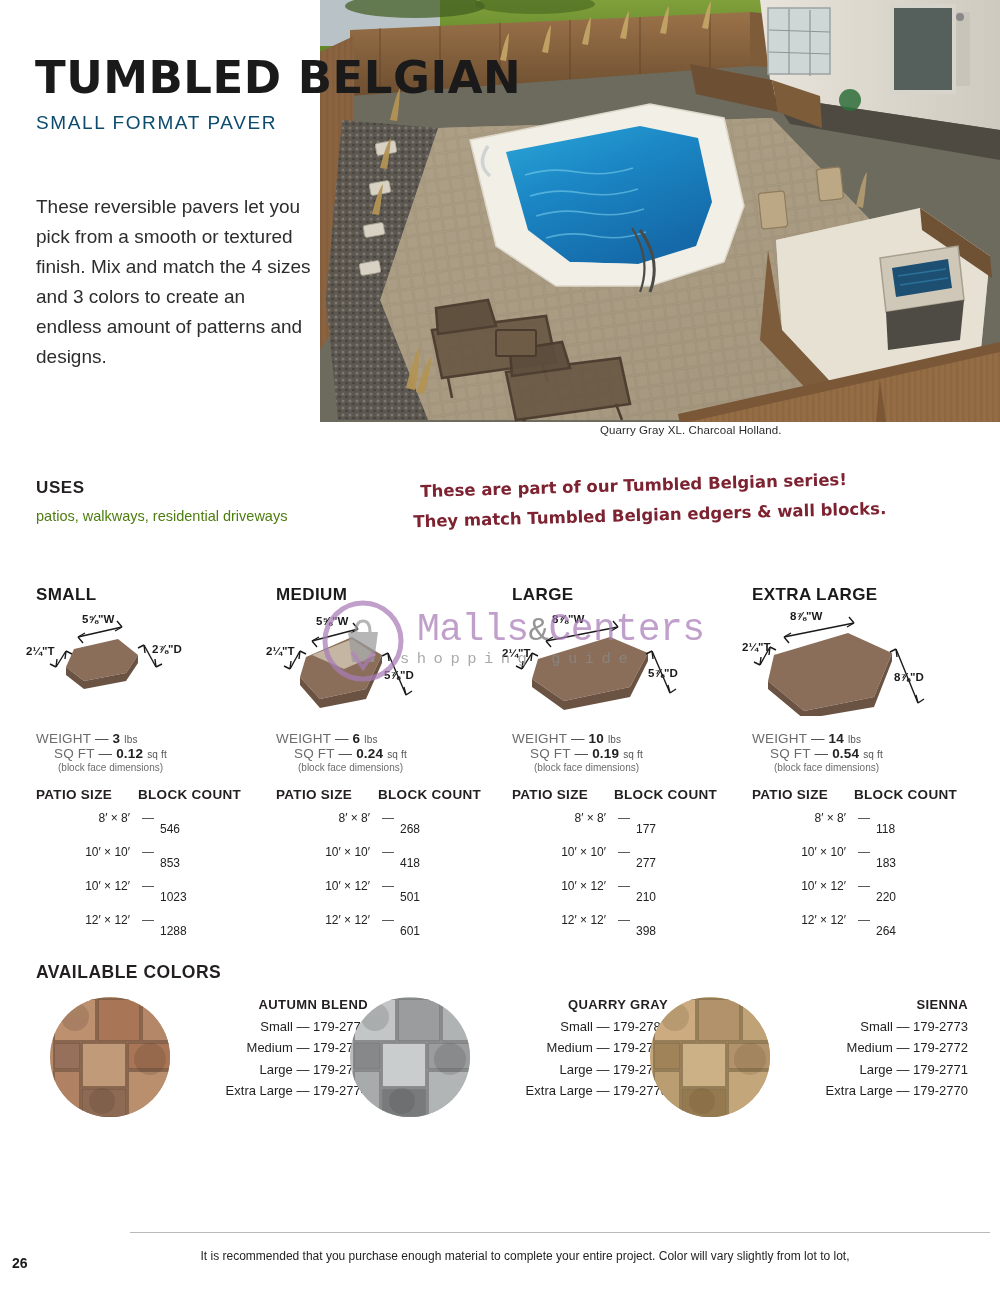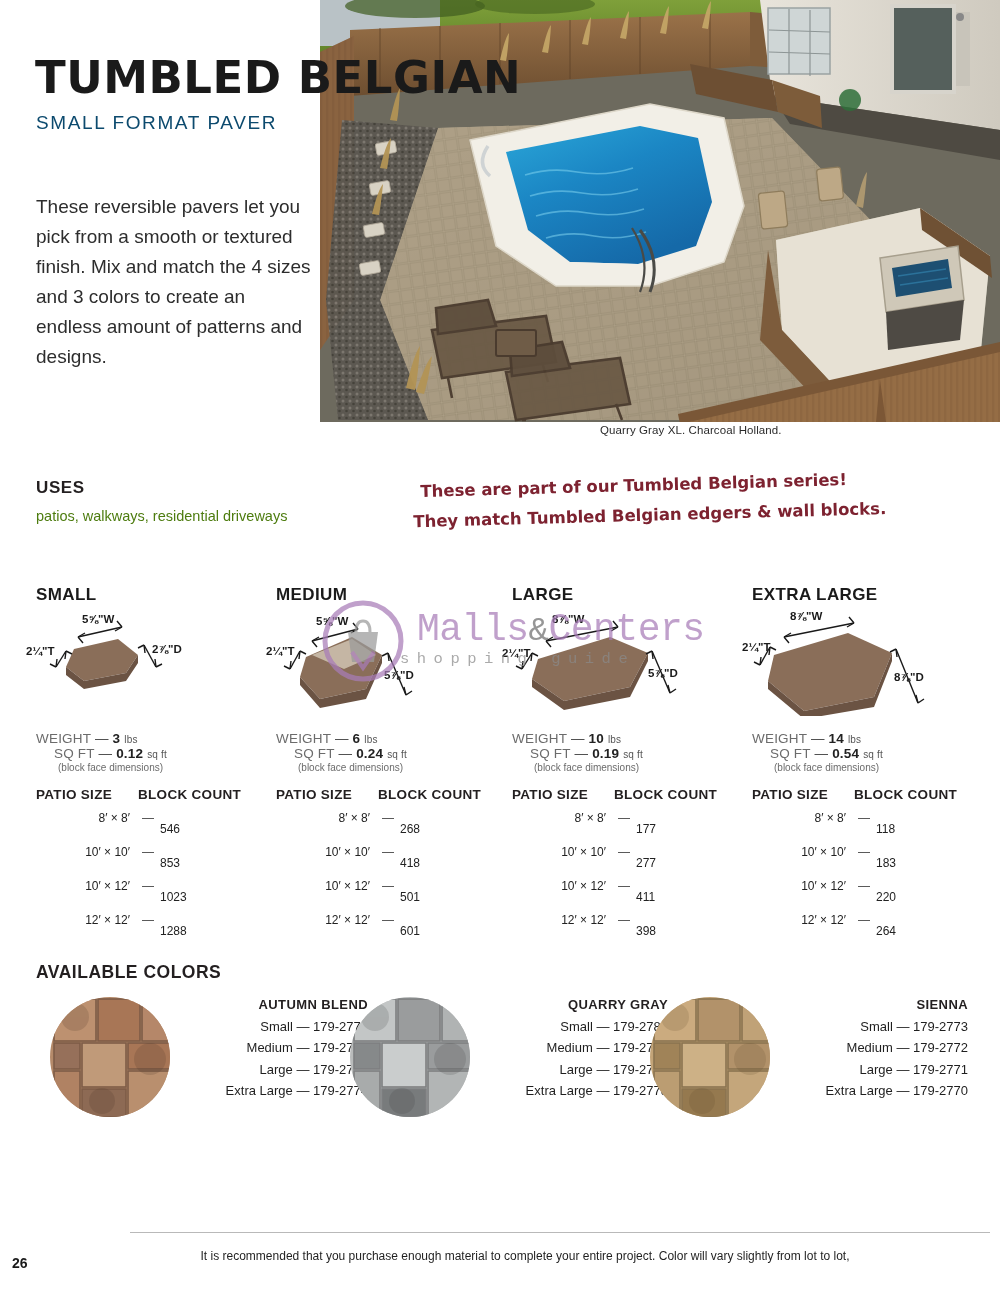--- a/index.html
+++ b/index.html
@@ -505,21 +505,21 @@
         <span class="ct">177</span>
       </div>
       <div class="pc-row">
         <span class="sz">10′ × 10′</span>
         <span class="dash">—</span>
         <span class="ct">277</span>
       </div>
       <div class="pc-row">
         <span class="sz">10′ × 12′</span>
         <span class="dash">—</span>
-        <span class="ct">411</span>
+        <span class="ct">210</span>
       </div>
       <div class="pc-row">
         <span class="sz">12′ × 12′</span>
         <span class="dash">—</span>
         <span class="ct">398</span>
       </div>
     </div>
 
     <div class="size-col c3">
       <div class="size-name">EXTRA LARGE</div>

